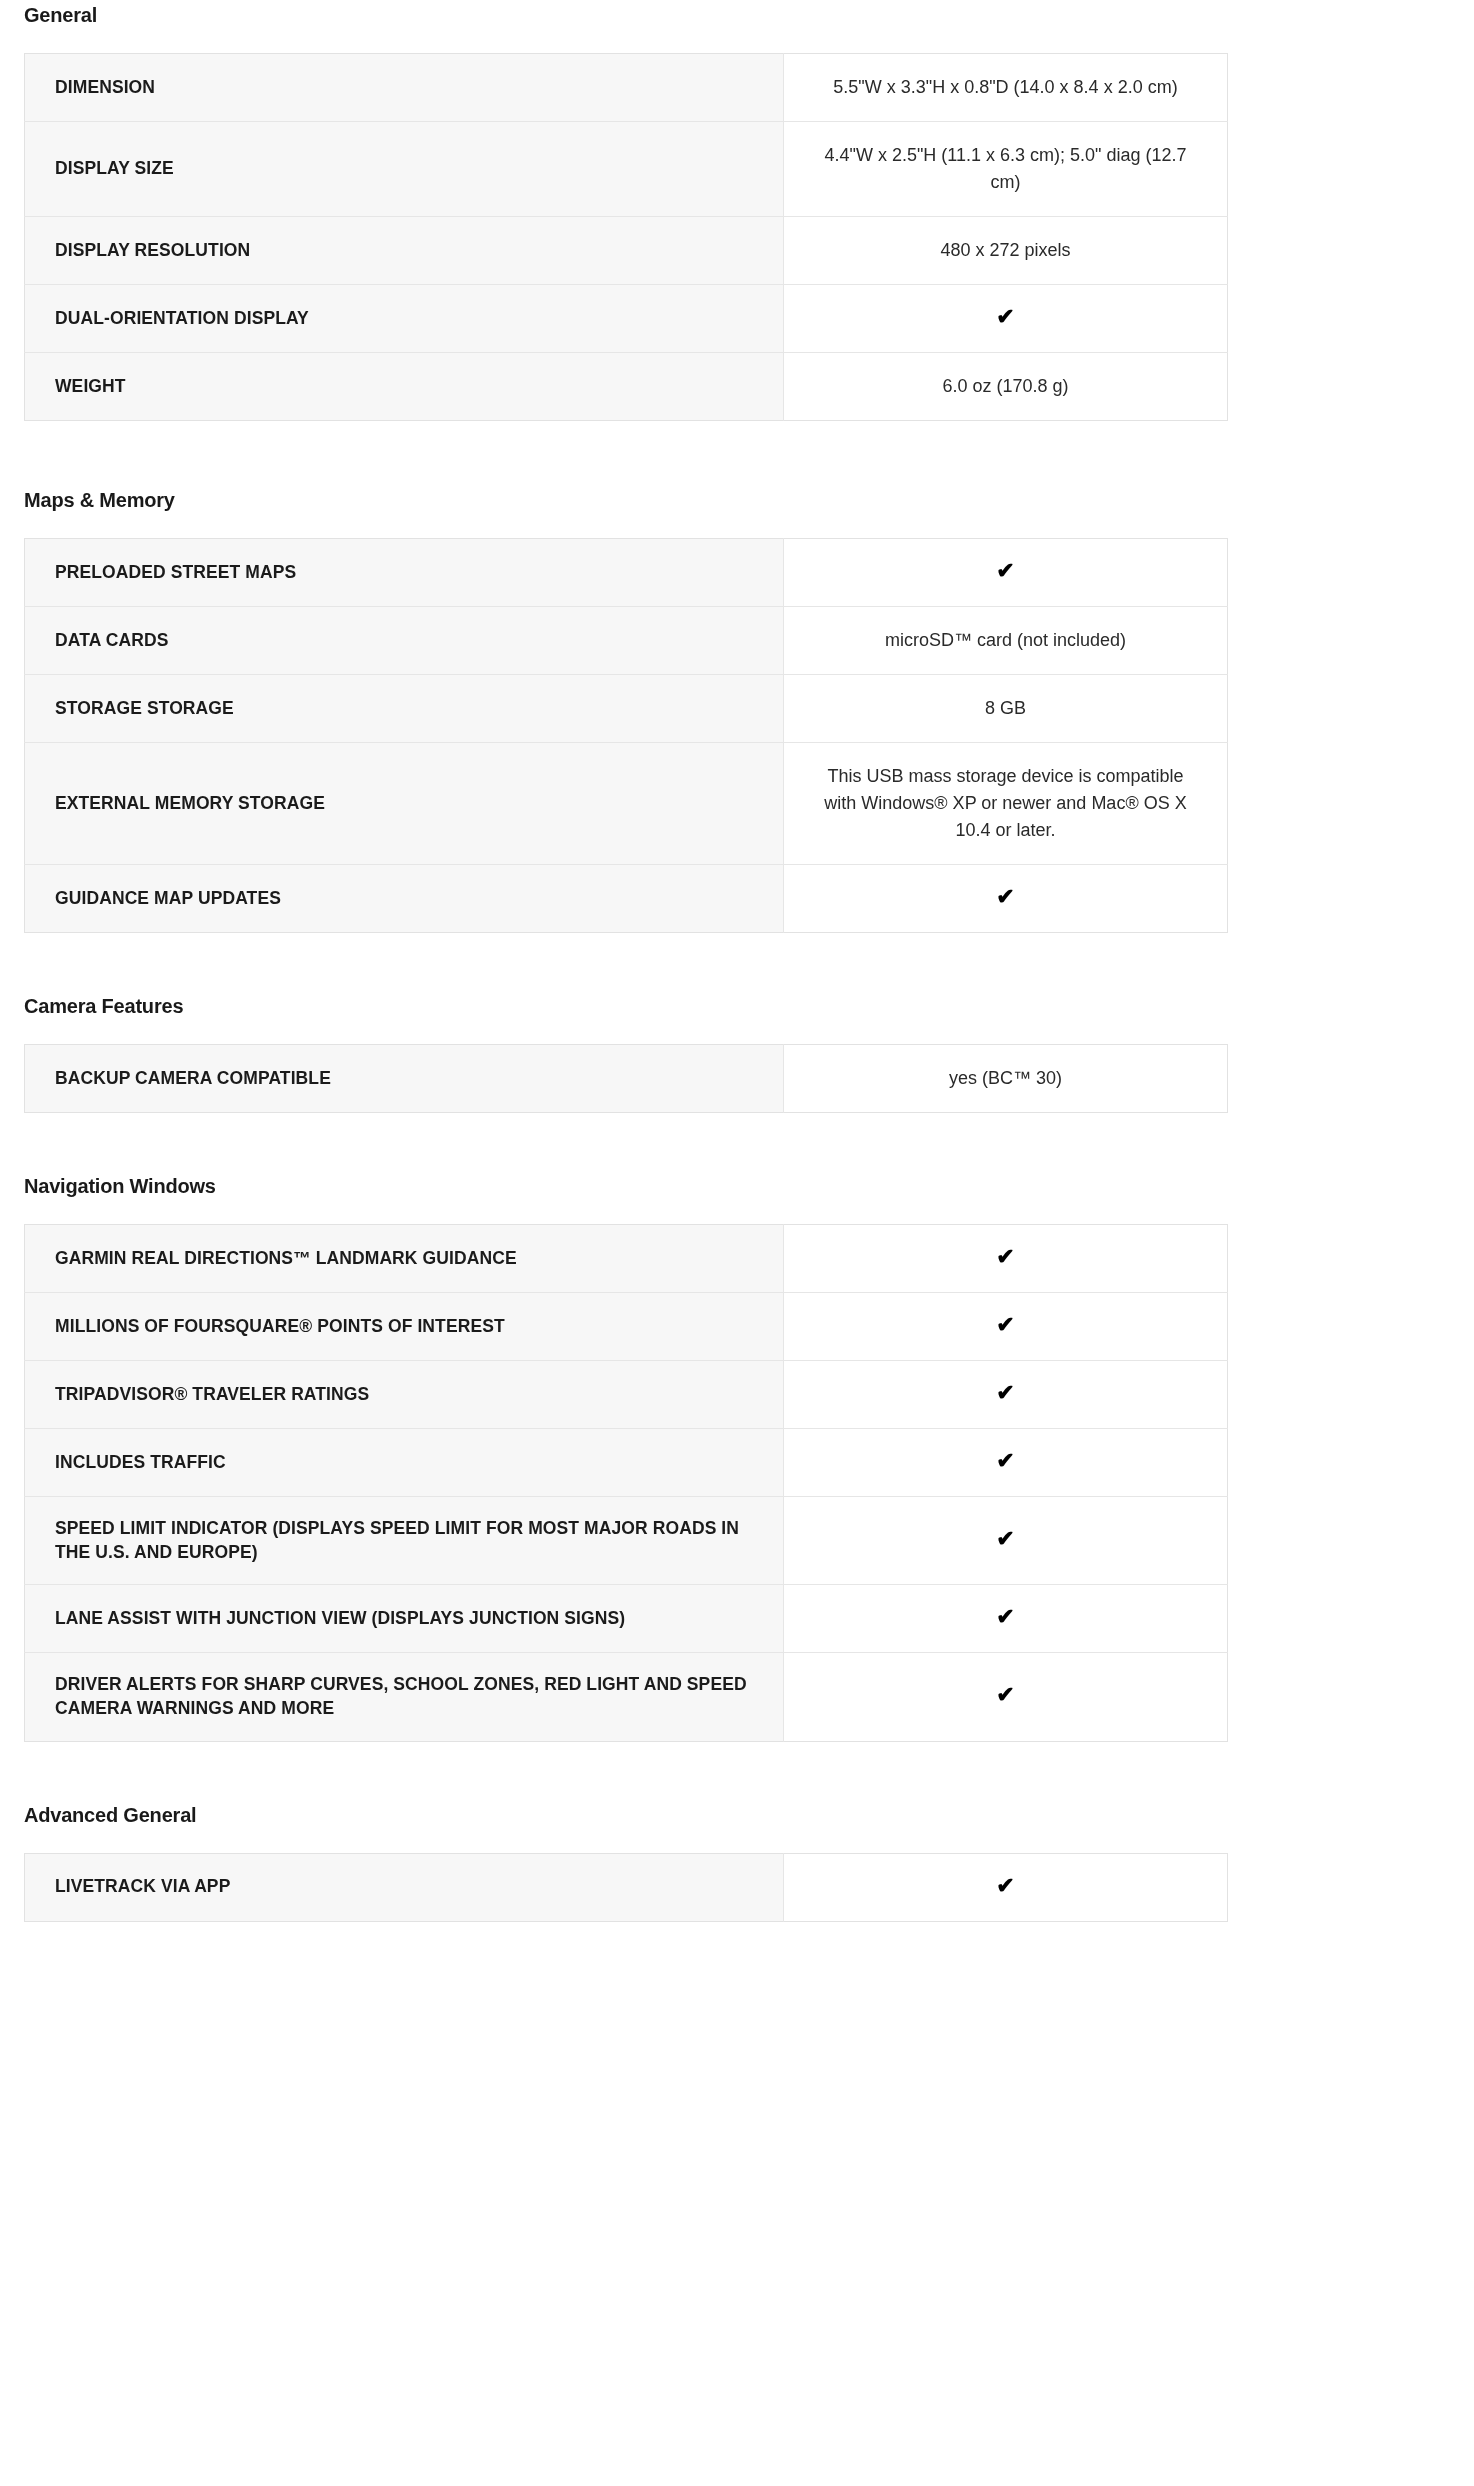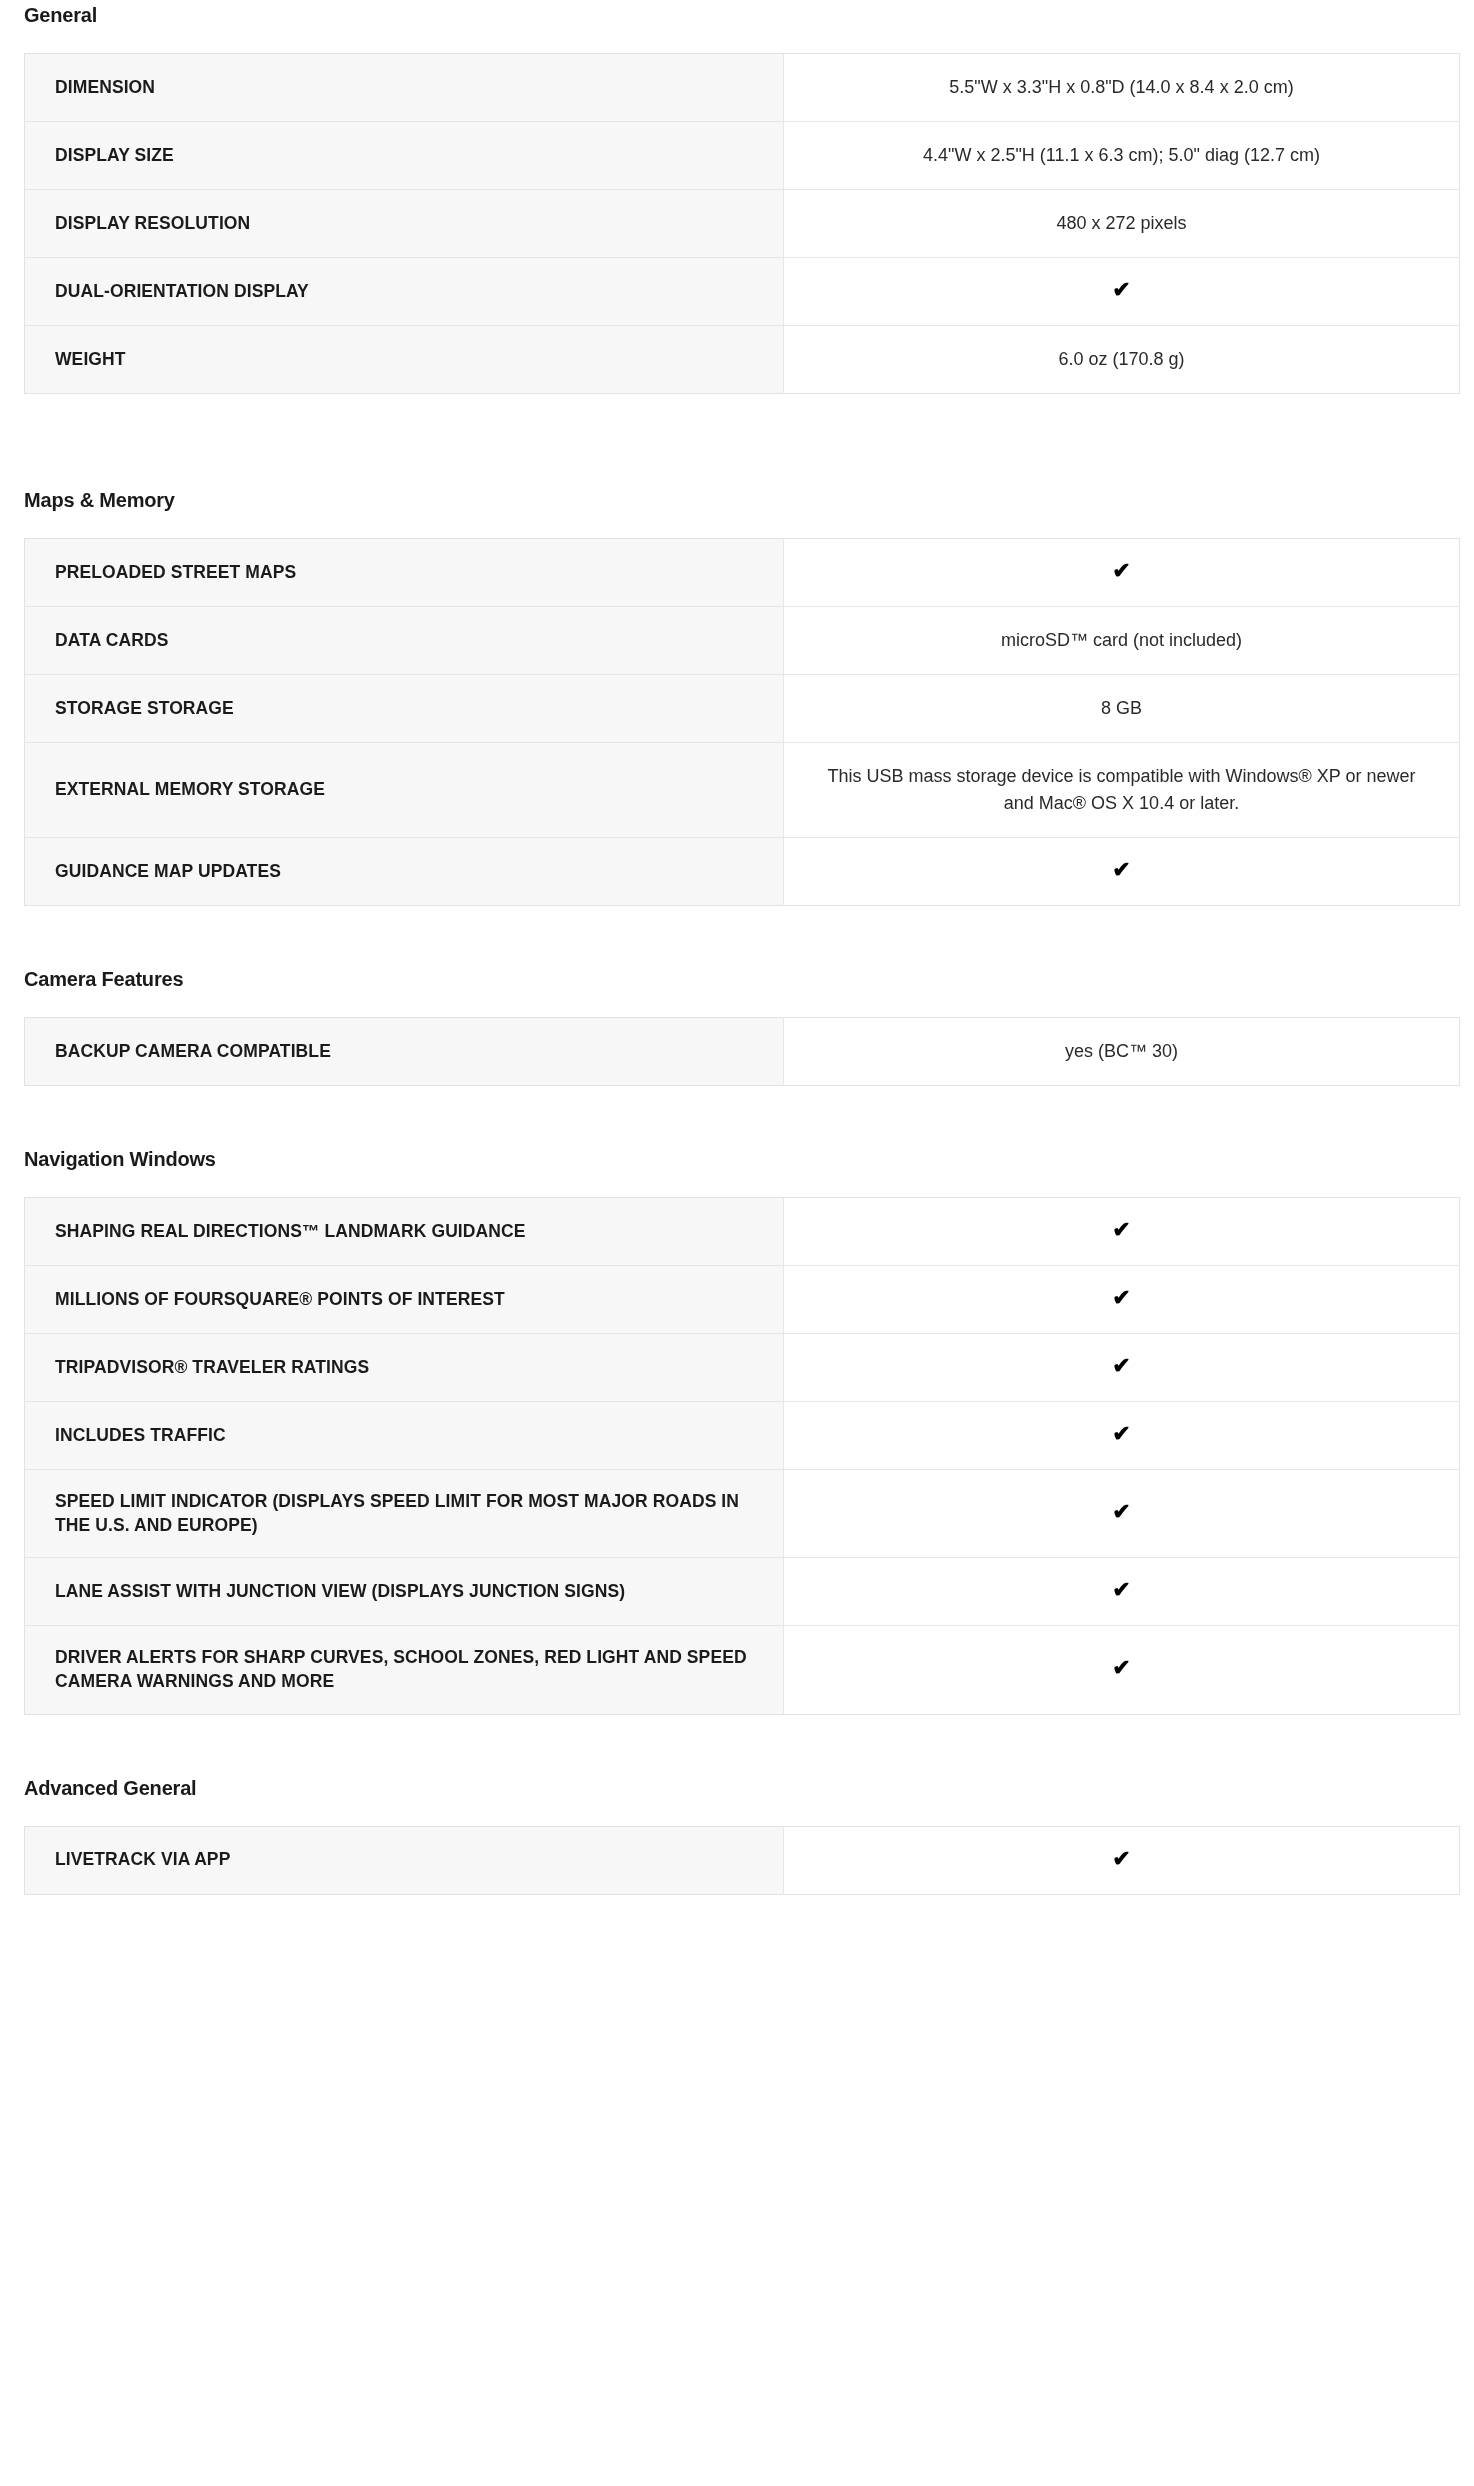--- a/index.html
+++ b/index.html
@@ -26,21 +26,21 @@
     font-weight: bold;
     color: #1a1a1a;
     letter-spacing: -0.2px;
     margin: 0;
     padding: 0 0 0 24px;
   }
   .section-title.first {
     padding-top: 4px;
   }
   .spec-table {
-    width: 1436px;
+    width: 1204px;
     margin: 26px 0 0 24px;
     border-collapse: collapse;
     border: 1px solid #e2e2e2;
     table-layout: fixed;
   }
   .spec-table tr {
     border-bottom: 1px solid #e6e6e6;
   }
   .spec-table tr:last-child {
     border-bottom: none;
@@ -159,21 +159,21 @@
           </table>
         </div>
       </div>
       <div class="section">
         <div class="gap-section"></div>
         <h2 class="section-title">Navigation Windows</h2>
         <div>
           <table class="spec-table">
             <tbody>
               <tr>
-                <td class="label">SHAPING REAL DIRECTIONS™ LANDMARK GUIDANCE</td>
+                <td class="label">GARMIN REAL DIRECTIONS™ LANDMARK GUIDANCE</td>
                 <td class="value"><span class="check">✔</span></td>
               </tr>
               <tr>
                 <td class="label">MILLIONS OF FOURSQUARE® POINTS OF INTEREST</td>
                 <td class="value"><span class="check">✔</span></td>
               </tr>
               <tr>
                 <td class="label">TRIPADVISOR® TRAVELER RATINGS</td>
                 <td class="value"><span class="check">✔</span></td>
               </tr>

